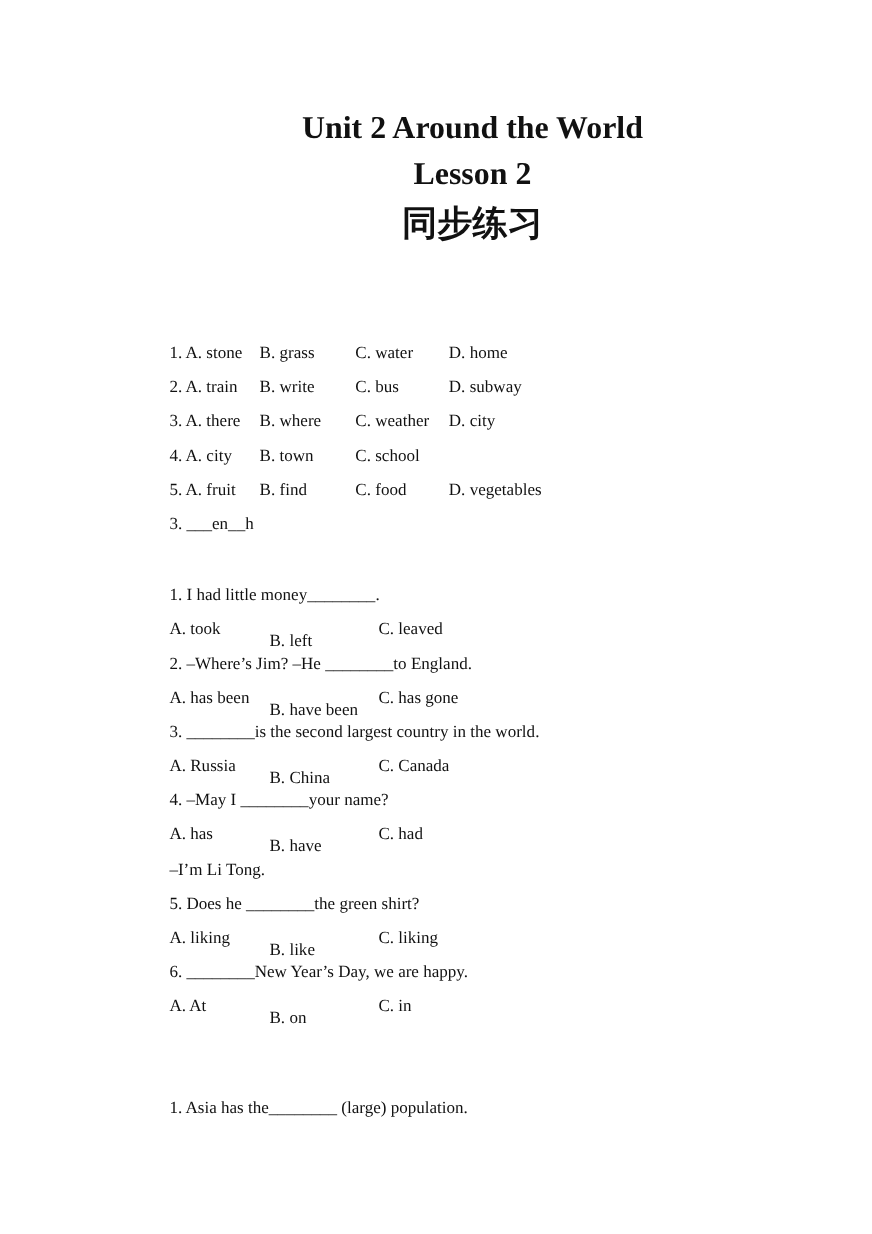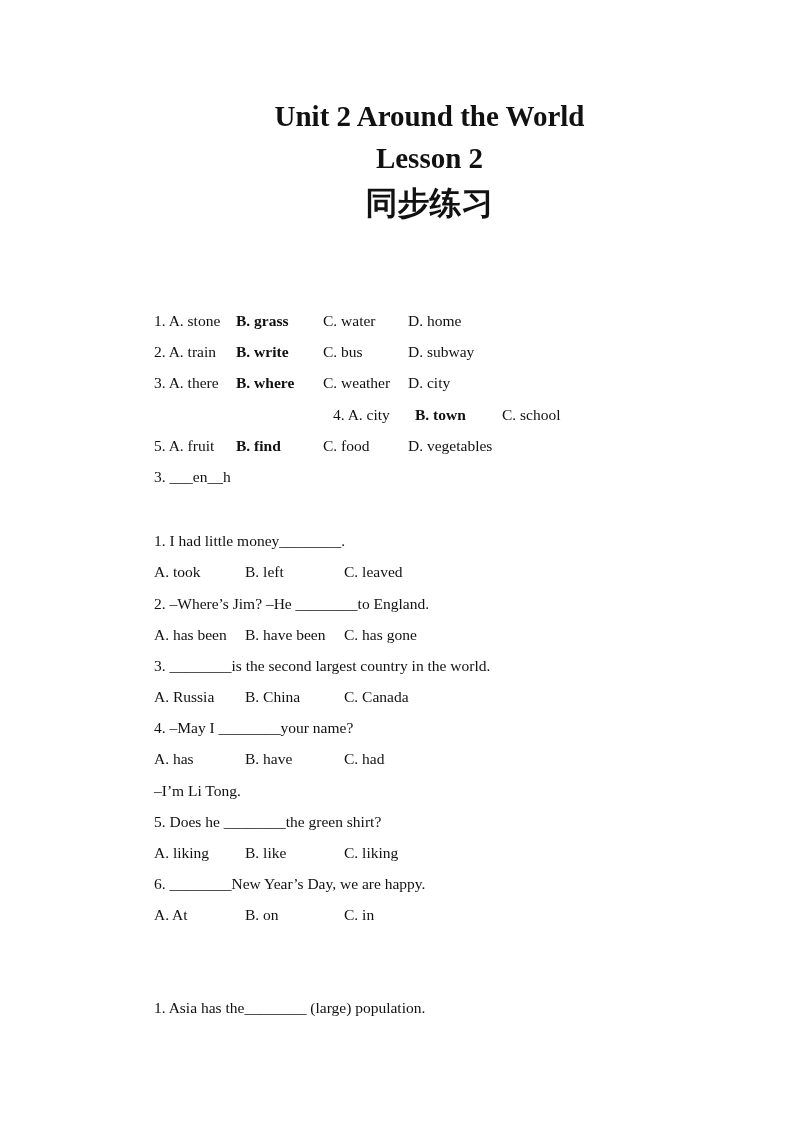--- a/index.html
+++ b/index.html
@@ -39,28 +39,27 @@
     margin-top: 77px;
     font-size: 15.5px;
   }
   .line {
     height: 31.2px;
     line-height: 31.2px;
     white-space: pre;
   }
   .optrow {
     display: flex;
-    justify-content: center;
   }
   .opt4 .c-a { width: 82px; flex: 0 0 82px; }
-  .opt4 .c-b { width: 87px; flex: 0 0 87px; font-weight: bold; }
+  .opt4 .c-b { width: 87px; flex: 0 0 87px; }
   .opt4 .c-c { width: 85px; flex: 0 0 85px; }
   .opt4 .c-d { flex: 1; }
   .opt3 .c-a { width: 91px; flex: 0 0 91px; }
-  .opt3 .c-b { width: 99px; flex: 0 0 99px; }
+  .opt3 .c-b { width: 99px; flex: 0 0 99px; margin-top: 11px; }
   .opt3 .c-c { flex: 1; }
   .gap-small { height: 33px; }
   .gap-large { height: 61px; }
 </style>
 </head>
 <body>
 
 <div class="doc-page">
 
   <header class="titles">

